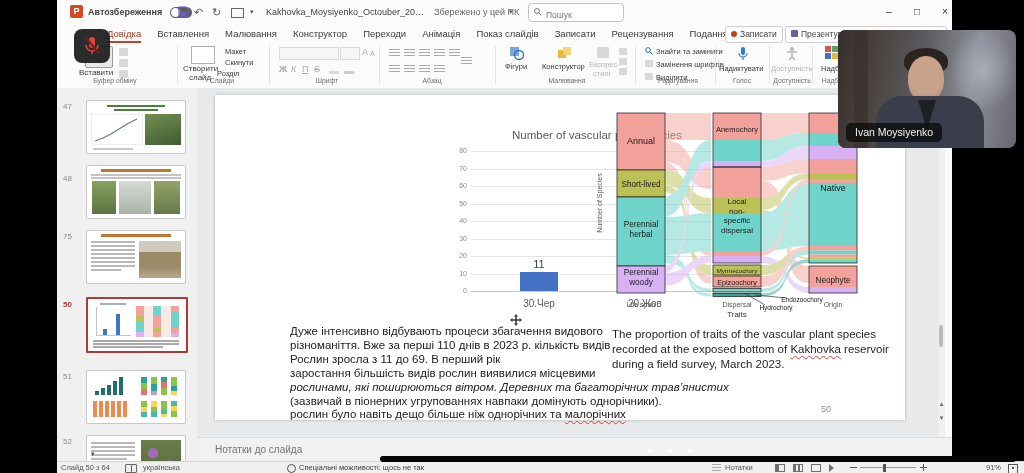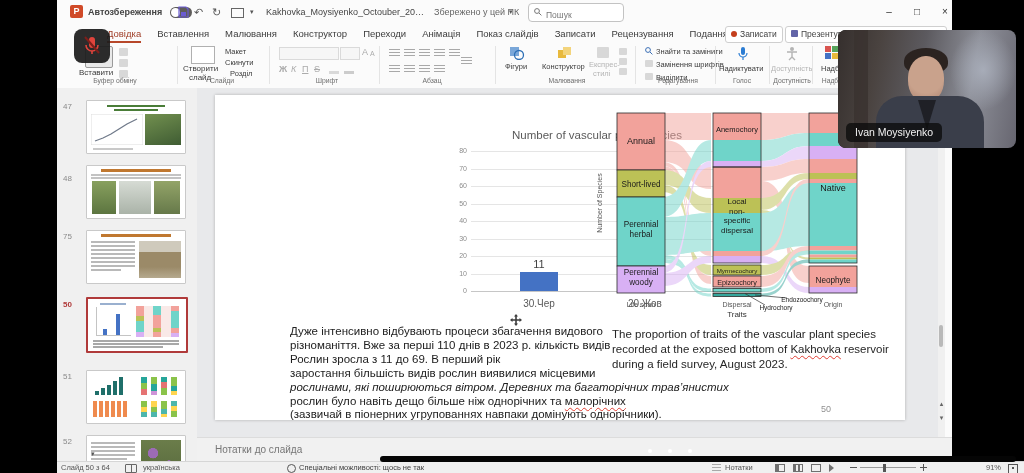--- a/index.html
+++ b/index.html
@@ -150,21 +150,21 @@
       <div class="abs icon-sq" style="left:62px;top:16px;width:9px;height:8px;"></div>
       <div class="abs icon-sq" style="left:62px;top:27px;width:9px;height:8px;"></div>
       <div class="abs glabel" style="left:18px;width:80px;">Буфер обміну</div>
       <div class="abs gsep" style="left:120px;"></div>
 
       <div class="abs" style="left:134px;top:3px;width:22px;height:16px;border:1px solid #b0b0b0;background:#fff;"></div>
       <div class="abs rtext" style="left:126px;top:21px;">Створити</div>
       <div class="abs rtext" style="left:132px;top:30px;">слайд</div>
       <div class="abs rsmall" style="left:168px;top:4px;">Макет</div>
       <div class="abs rsmall" style="left:168px;top:15px;">Скинути</div>
-      <div class="abs rsmall" style="left:173px;top:26px;">Розділ</div>
+      <div class="abs rsmall" style="left:160px;top:26px;">Розділ</div>
       <div class="abs glabel" style="left:130px;width:70px;">Слайди</div>
       <div class="abs gsep" style="left:212px;"></div>
 
       <div class="abs fontbox" style="left:222px;top:4px;width:58px;"></div>
       <div class="abs fontbox" style="left:283px;top:4px;width:18px;"></div>
       <span class="abs fgl" style="left:305px;top:2px;">A</span>
       <span class="abs fgl" style="left:313px;top:4px;font-size:7px;">A</span>
       <span class="abs fgl" style="left:222px;top:19px;font-weight:bold;">Ж</span>
       <span class="abs fgl" style="left:234px;top:19px;font-style:italic;">К</span>
       <span class="abs fgl" style="left:245px;top:19px;text-decoration:underline;">П</span>
@@ -471,28 +471,28 @@
             <text x="7" y="103" font-size="7" transform="rotate(-90 7 103)">Number of Species</text>
           </g>
         </svg>
 
         <div id="ua-text" class="abs">
           <div>Дуже інтенсивно відбувають процеси збагачення видового</div>
           <div>різноманіття. Вже за перші 110 днів в 2023 р. кількість видів</div>
           <div>Рослин зросла з 11 до 69. В перший рік</div>
           <div>заростання більшість видів рослин виявилися місцевими</div>
           <div style="white-space:nowrap;font-style:italic;">рослинами, які поширюються вітром. Деревних та багаторічних трав’янистих</div>
+          <div style="white-space:nowrap;">(зазвичай в піонерних угрупованнях навпаки домінують однорічники).</div>
           <div style="white-space:nowrap;"><span>рослин було навіть дещо більше ніж однорічних та </span><span class="squig">малорічних</span></div>
-          <div style="white-space:nowrap;">(зазвичай в піонерних угрупованнях навпаки домінують однорічники).</div>
         </div>
 
         <div id="caption" class="abs">
           <div>The proportion of traits of the vascular plant species</div>
           <div><span>recorded at the exposed bottom of </span><span class="squig">Kakhovka</span><span> reservoir</span></div>
-          <div>during a field survey, August 2023.</div>
+          <div>during a field survey, March 2023.</div>
         </div>
 
         <span id="pagenum" class="abs">50</span>
         <svg class="abs" style="left:295px;top:219px;" width="12" height="12">
             <path d="M6 0 L8 2.5 H6.8 V5.2 H9.5 V4 L12 6 L9.5 8 V6.8 H6.8 V9.5 H8 L6 12 L4 9.5 H5.2 V6.8 H2.5 V8 L0 6 L2.5 4 V5.2 H5.2 V2.5 H4 Z" fill="#3c3c3c"></path>
           </svg>
       </div>
 
       <div id="vscroll" class="abs">
         <div id="vthumb" class="abs"></div>

